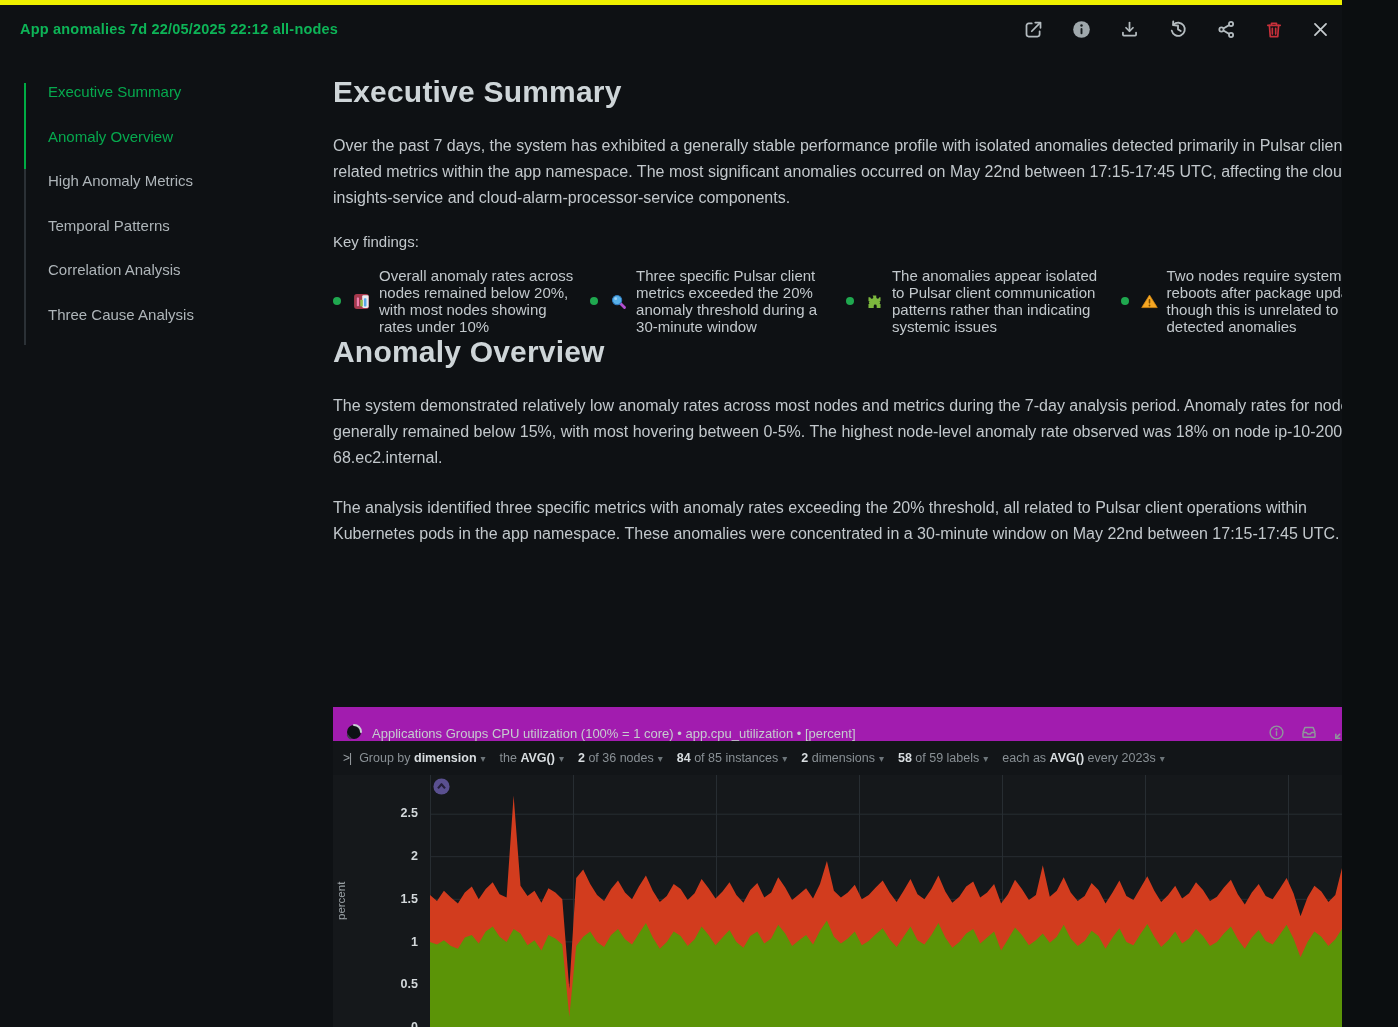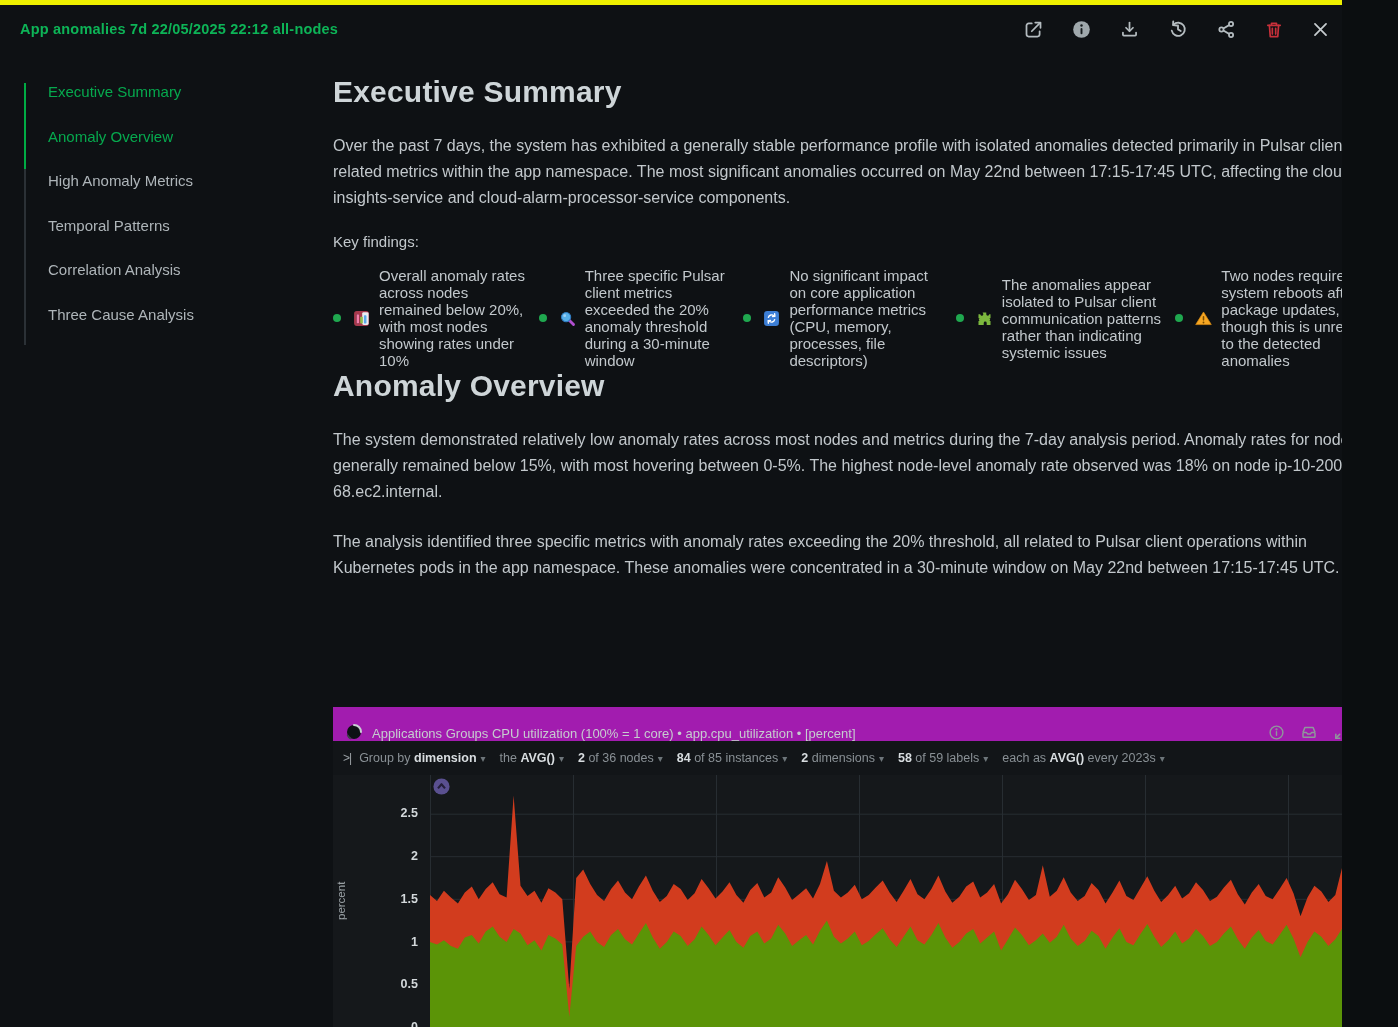--- a/index.html
+++ b/index.html
@@ -125,31 +125,20 @@
         <span>Overall anomaly rates across nodes remained below 20%, with most nodes showing rates under 10%</span>
       </div>
       <div class="finding">
         <span class="dot"></span>
         <svg class="f-icon" viewBox="0 0 24 24">
             <line x1="14.5" y1="14.5" x2="20.5" y2="20.5" stroke="#b14fd0" stroke-width="4" stroke-linecap="round"></line>
             <circle cx="10" cy="10" r="6.5" fill="#57b0e8" stroke="#2f7cc0" stroke-width="1.5"></circle>
             <circle cx="8" cy="8" r="2" fill="#9ed1f5"></circle>
           </svg>
         <span>Three specific Pulsar client metrics exceeded the 20% anomaly threshold during a 30-minute window</span>
-      </div>
-      <div class="finding">
-        <span class="dot"></span>
-        <svg class="f-icon" viewBox="0 0 24 24">
-            <rect x="1.5" y="1.5" width="21" height="21" rx="4.5" fill="#3d7fd6"></rect>
-            <path d="M7.6 10.4a4.6 4.6 0 0 1 8-1.8" fill="none" stroke="#fff" stroke-width="2" stroke-linecap="round"></path>
-            <path d="M16.4 5.4l.4 3.4-3.3.3" fill="none" stroke="#fff" stroke-width="2" stroke-linecap="round" stroke-linejoin="round"></path>
-            <path d="M16.4 13.6a4.6 4.6 0 0 1-8 1.8" fill="none" stroke="#fff" stroke-width="2" stroke-linecap="round"></path>
-            <path d="M7.6 18.6l-.4-3.4 3.3-.3" fill="none" stroke="#fff" stroke-width="2" stroke-linecap="round" stroke-linejoin="round"></path>
-          </svg>
-        <span>No significant impact on core application performance metrics (CPU, memory, processes, file descriptors)</span>
       </div>
       <div class="finding">
         <span class="dot"></span>
         <svg class="f-icon" viewBox="0 0 24 24">
             <path d="M9.5 3.5h5v2.6a2.1 2.1 0 1 0 4.2 0h1.8v5.4h-2.6a2.1 2.1 0 1 1 0 4.2h2.6v5.4h-5.4v-2.6a2.1 2.1 0 1 0-4.2 0v2.6H3.5v-5.4h2.6a2.1 2.1 0 1 1 0-4.2H3.5V6.1h2.6a2.1 2.1 0 1 0 3.4-1.7z" fill="#7cb83e"></path>
           </svg>
         <span>The anomalies appear isolated to Pulsar client communication patterns rather than indicating systemic issues</span>
       </div>
       <div class="finding">
         <span class="dot"></span>

